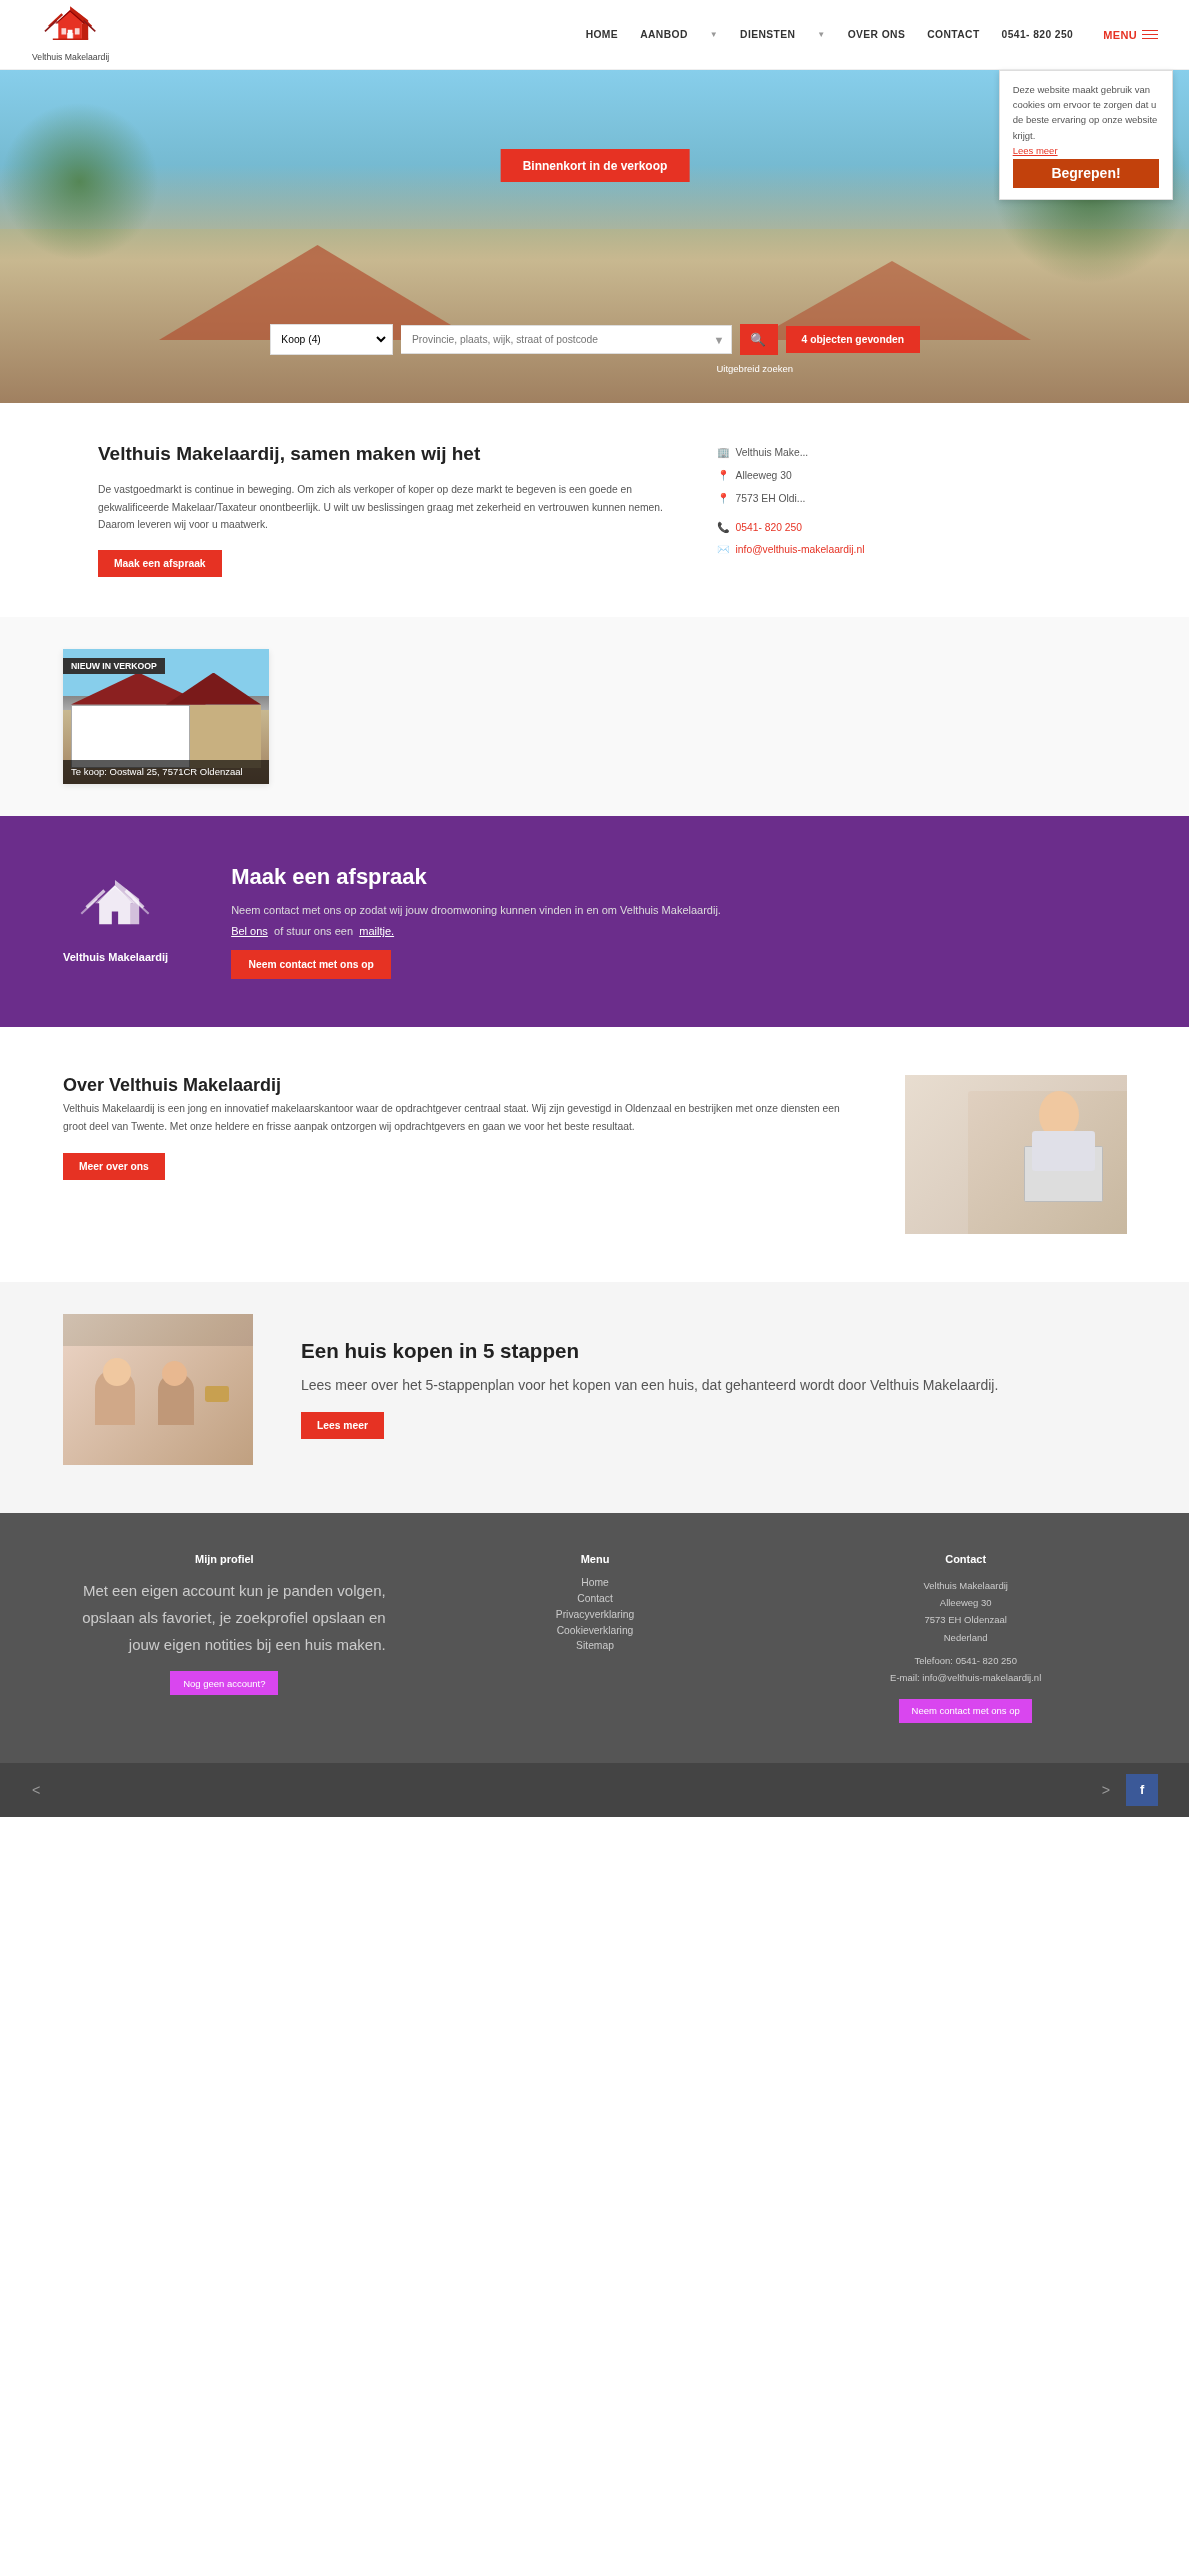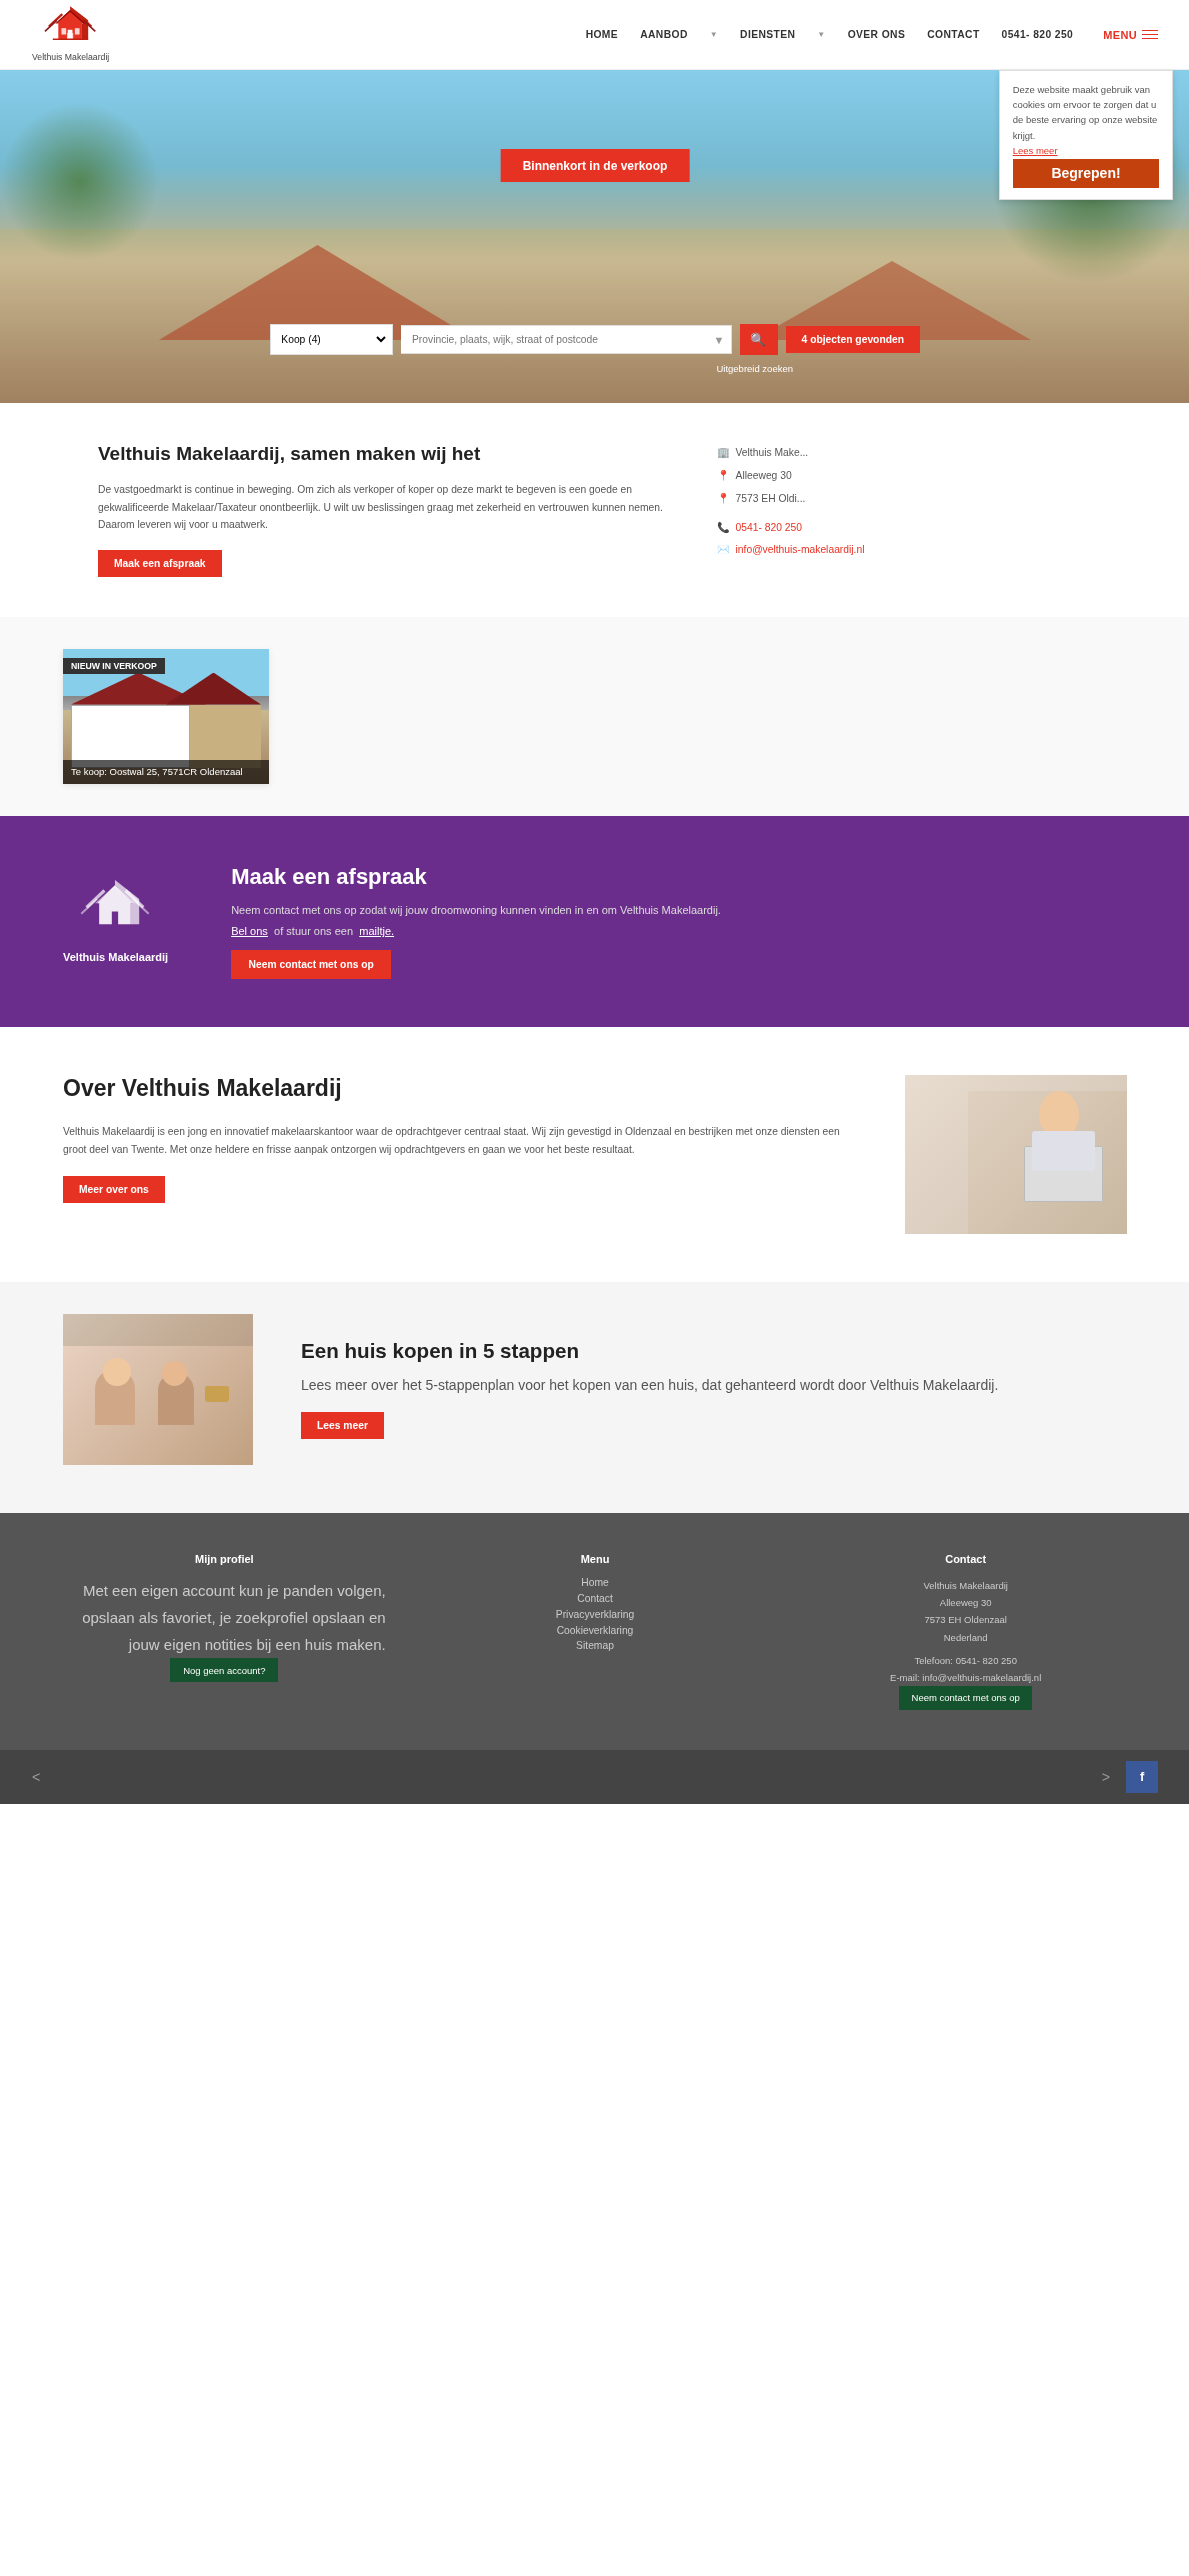--- a/index.html
+++ b/index.html
@@ -110,38 +110,38 @@
     .purple-content { flex: 1; }
     .purple-title { font-size: 22px; font-weight: 700; color: #fff; margin-bottom: 11px; }
     .purple-text { font-size: 11px; color: #ddd; line-height: 1.7; margin-bottom: 4.8px; }
     .purple-link { color: #fff; text-decoration: underline; font-size: 11px; }
     .purple-btn { background: #e63223; color: #fff; border: none; padding: 8.7px 17.4px; font-size: 10.3px; font-weight: 700; cursor: pointer; margin-top: 12.7px; display: inline-block; }
 
     
     .over-section { padding: 48px 63px; background: #fff; display: flex; gap: 48px; align-items: flex-start; }
     .over-left { flex: 1; }
     .over-right { width: 222px; height: 159px; background: linear-gradient(135deg, #e8ddd0 0%, #d0c0b0 100%); position: relative; overflow: hidden; }
-    .over-title { font-size: 23px; font-weight: 700; color: #222; margin-bottom: 21px; }
+    .over-title { font-size: 18px; font-weight: 700; color: #222; margin-bottom: 4px; }
     .over-text { font-size: 10.3px; color: #555; line-height: 1.8; margin-bottom: 16px; }
 
     
     .stappen-section { padding: 32px 63px 48px; background: #f5f5f5; display: flex; gap: 48px; align-items: center; }
     .stappen-img { width: 190px; height: 151px; background: linear-gradient(135deg, #d0c0b0 0%, #c0a890 50%, #b09080 100%); position: relative; overflow: hidden; }
     .stappen-content { flex: 1; }
     .stappen-title { font-size: 20.6px; font-weight: 700; color: #222; margin-bottom: 11px; }
     .stappen-text { font-size: 14px; color: #555; line-height: 1.7; margin-bottom: 14.3px; }
 
     
     .footer { background: #555; color: #ddd; padding: 40px 63px; display: flex; gap: 48px; }
     .footer-col { flex: 1; }
     .footer-col-title { font-size: 11px; font-weight: 700; color: #fff; margin-bottom: 12.7px; text-align: center; }
     .footer-text { font-size: 15px; color: #ccc; line-height: 1.8; text-align: right; }
     .footer-link { display: block; color: #ccc; text-decoration: none; font-size: 10.3px; text-align: center; margin-bottom: 4.8px; }
     .footer-contact-text { font-size: 9.5px; color: #ccc; line-height: 1.8; text-align: center; }
-    .footer-btn { background: #14532d; color: #fff; border: none; padding: 6.3px 12.7px; font-size: 9.5px; cursor: pointer; margin: 0 auto 0; display: block; }
+    .footer-btn { background: #d946ef; color: #fff; border: none; padding: 6.3px 12.7px; font-size: 9.5px; cursor: pointer; margin: 13px auto 0; display: block; }
 
     
     .bottom-bar { background: #444; padding: 11px 32px; display: flex; align-items: center; justify-content: space-between; }
     .bottom-nav { display: flex; align-items: center; gap: 16px; }
     .bottom-arrow { color: #999; font-size: 14.3px; cursor: pointer; }
     .bottom-fb { background: #3b5998; color: #fff; width: 32px; height: 32px; display: flex; align-items: center; justify-content: center; font-weight: 700; font-size: 12.7px; cursor: pointer; }
 
     
     .logo-svg-wrapper { display: flex; flex-direction: column; align-items: center; }
     .logo-name { font-size: 8.7px; color: #444; text-align: center; line-height: 1.2; }

